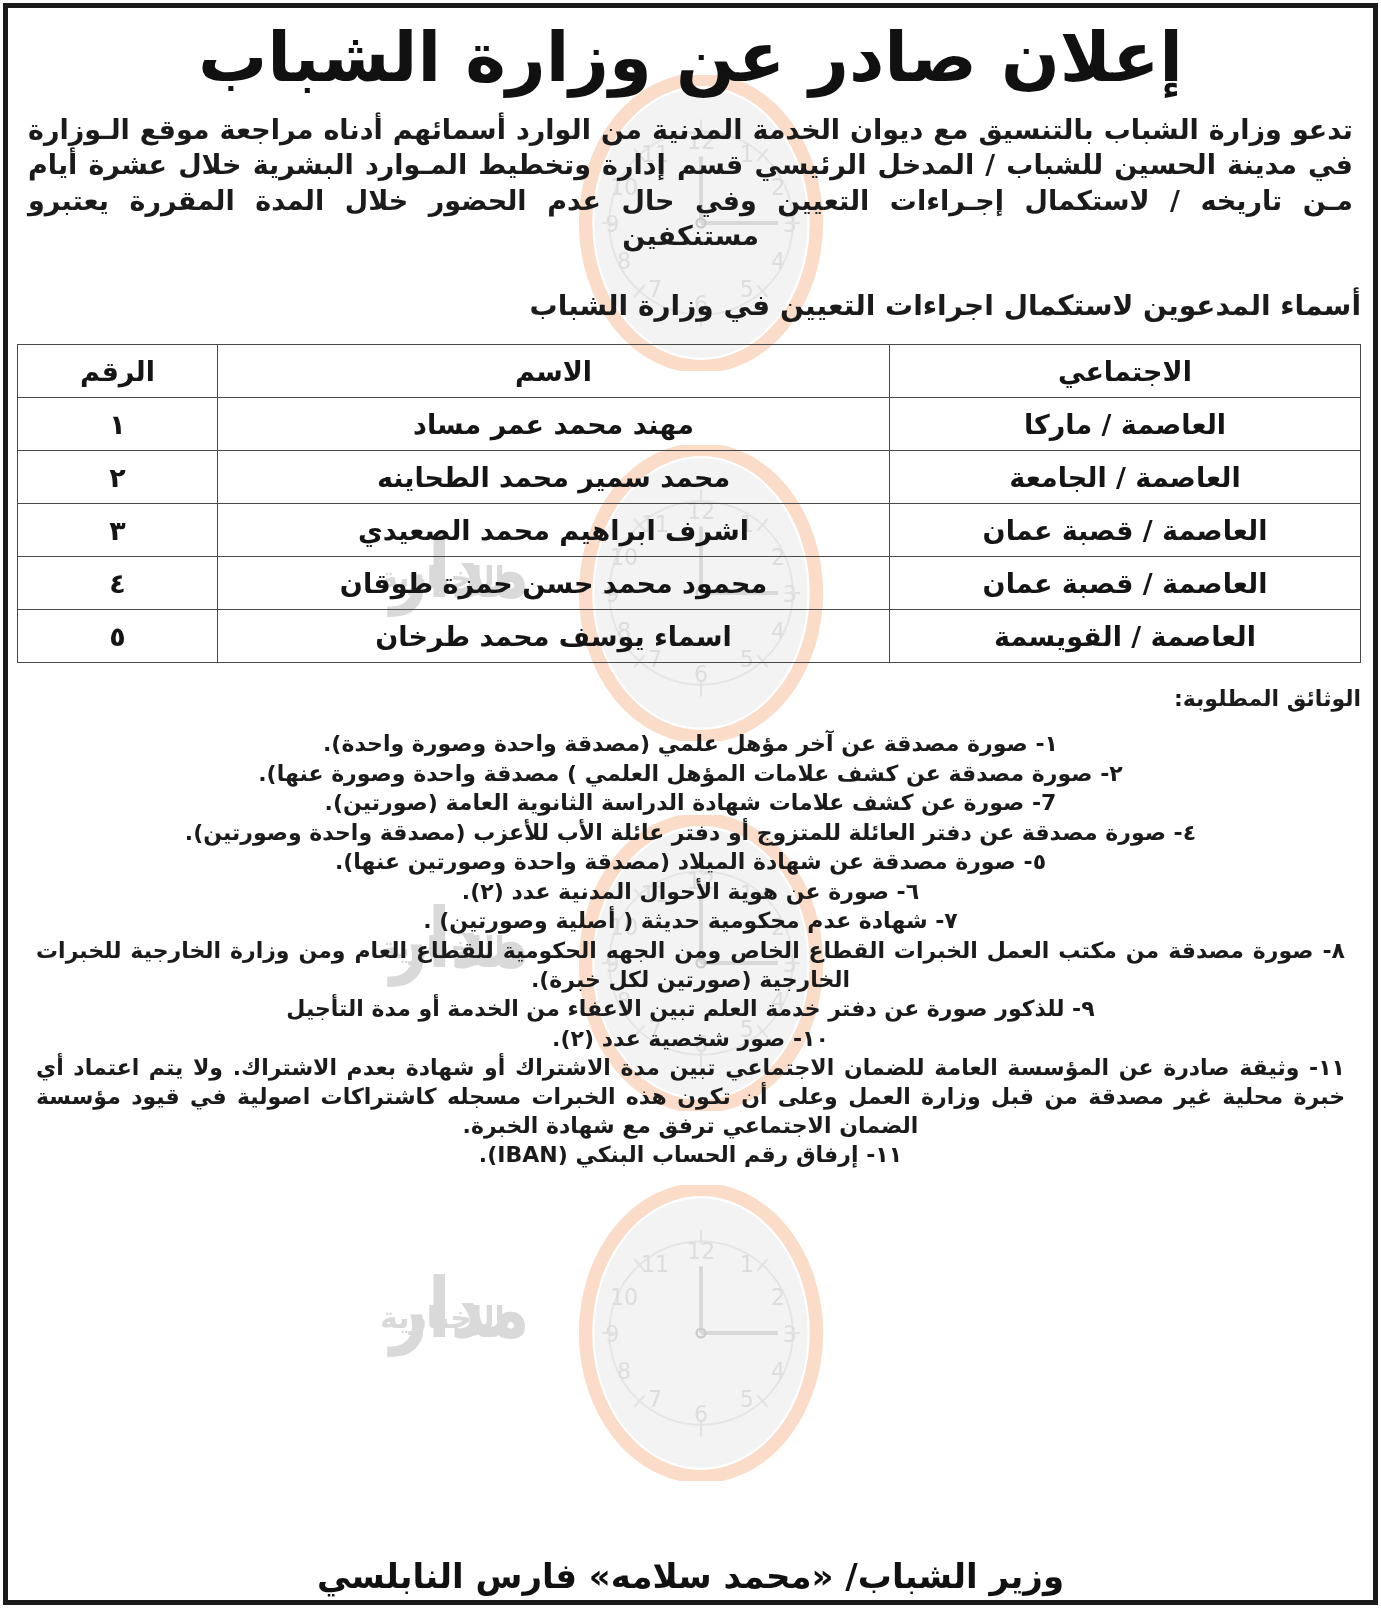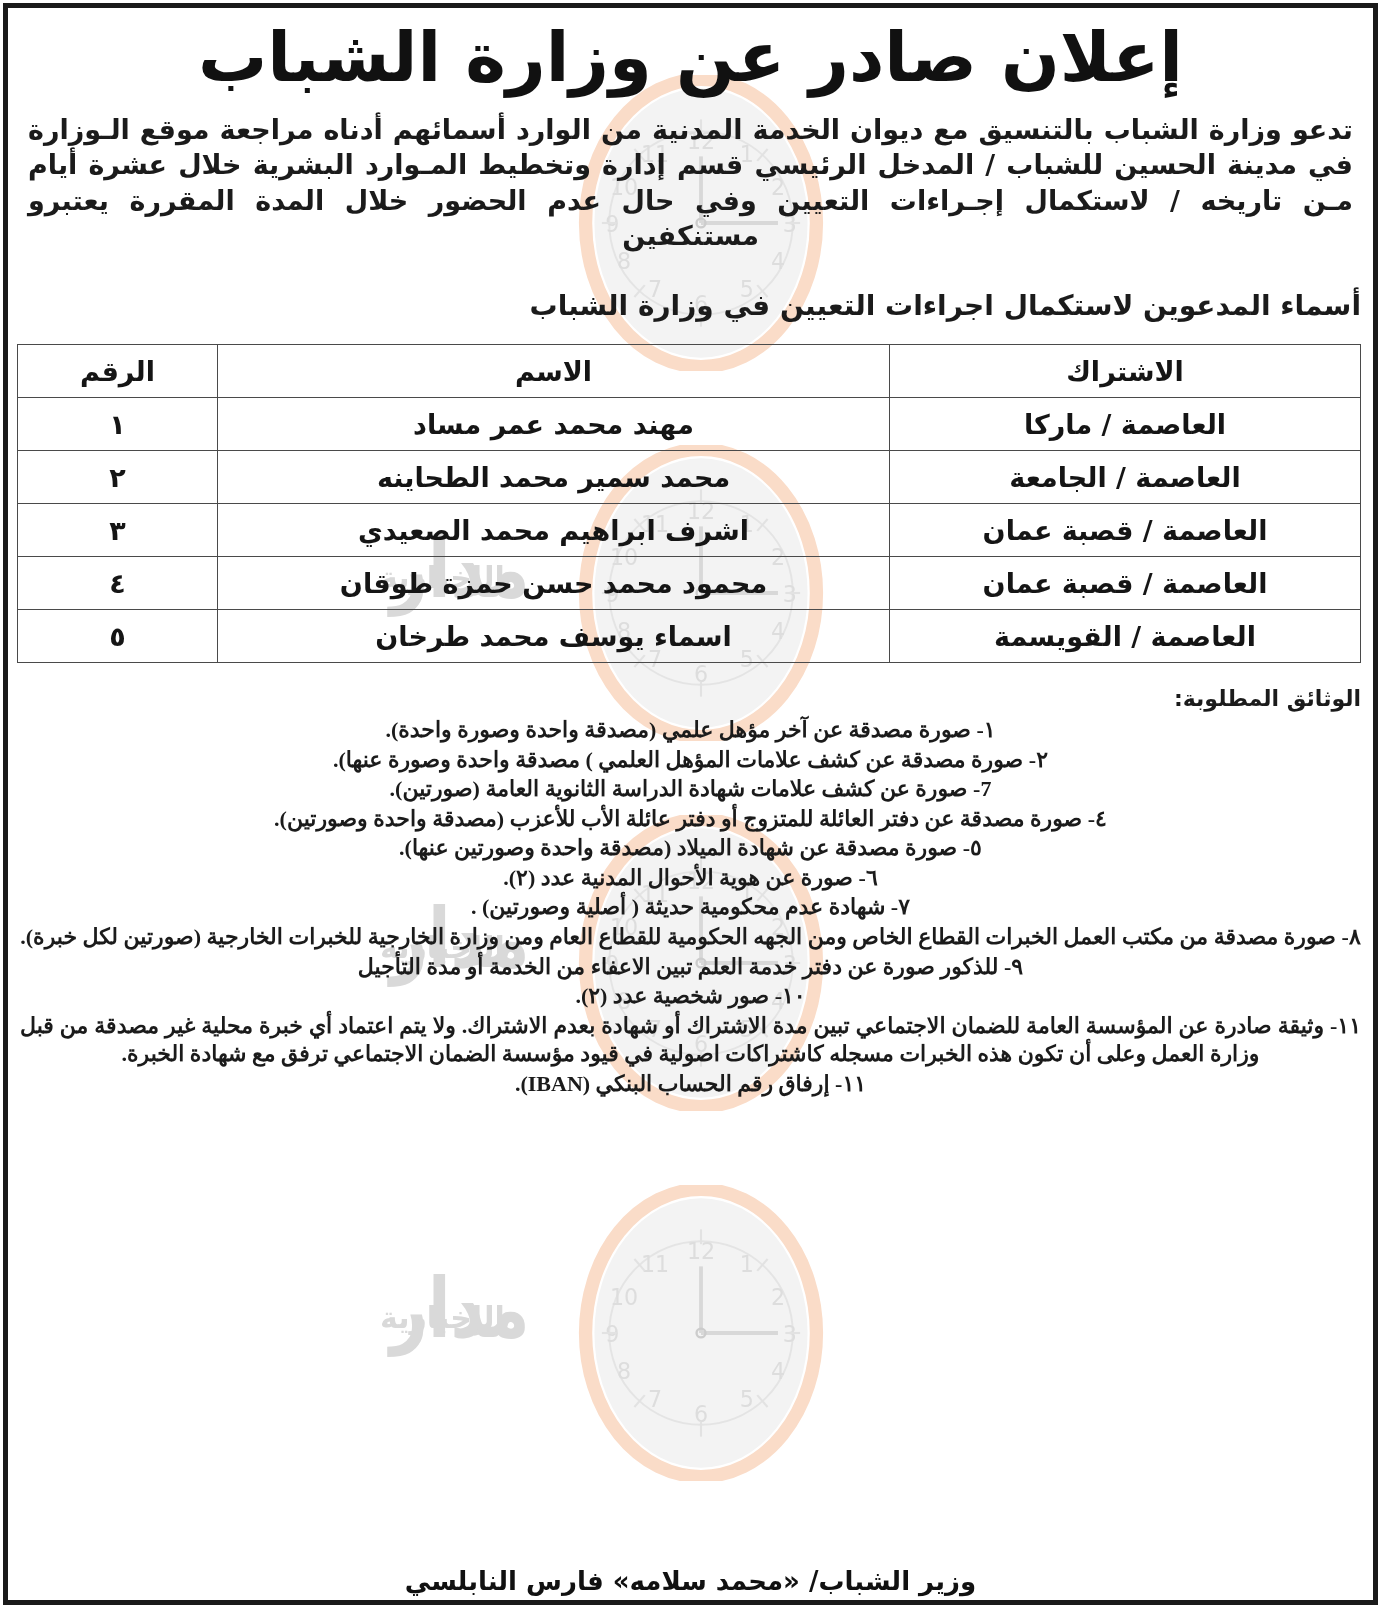--- a/index.html
+++ b/index.html
@@ -122,39 +122,38 @@
     font-weight: 700;
     color: #1b1b1b;
     line-height: 1.30;
   }
   .docs-heading {
     text-align: right;
     margin-bottom: 2px;
   }
   .docs ol {
     list-style: none;
-    margin: 0;
+    margin: 16px;
     padding: 0;
-    font-family: Liberation Serif, serif;
   }
   .docs li {
     text-align: justify;
     text-align-last: center;
     margin: 0 0 1px 0;
   }
   .docs li.short { text-align: center; text-align-last: center; }
 
   
   .signature {
     position: absolute;
     right: 20px;
     left: 20px;
     bottom: 12px;
     text-align: center;
-    font-size: 26px;
+    font-size: 34px;
     font-weight: 700;
     color: #111111;
   }
 </style>
 </head>
 <body>
 
 <div id="page">
 
   <div id="watermark">
@@ -319,21 +318,21 @@
     <p class="subtitle">أسماء المدعوين لاستكمال اجراءات التعيين في وزارة الشباب</p>
 
     <table class="names">
       <colgroup>
         <col class="c-gov">
           <col class="c-name">
           <col class="c-num">
       </colgroup>
       <thead>
         <tr>
-          <th>الاشتراك</th>
+          <th>الاجتماعي</th>
           <th>الاسم</th>
           <th>الرقم</th>
         </tr>
       </thead>
       <tbody>
         <tr>
           <td>العاصمة / ماركا</td>
           <td>مهند محمد عمر مساد</td>
           <td>١</td>
         </tr>

